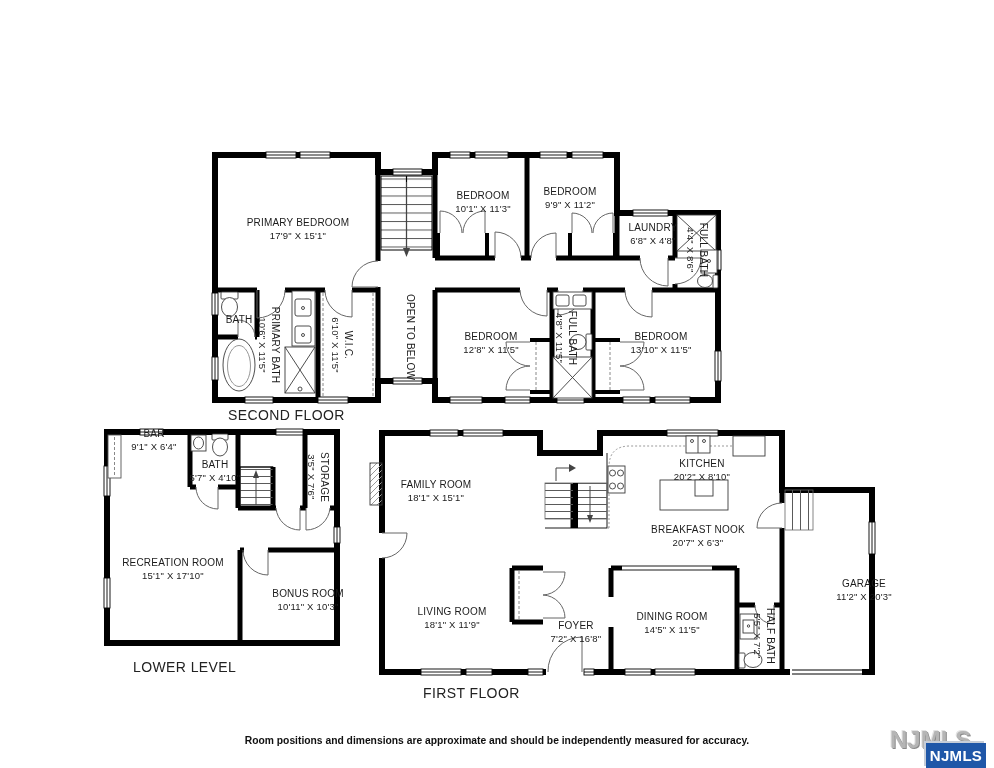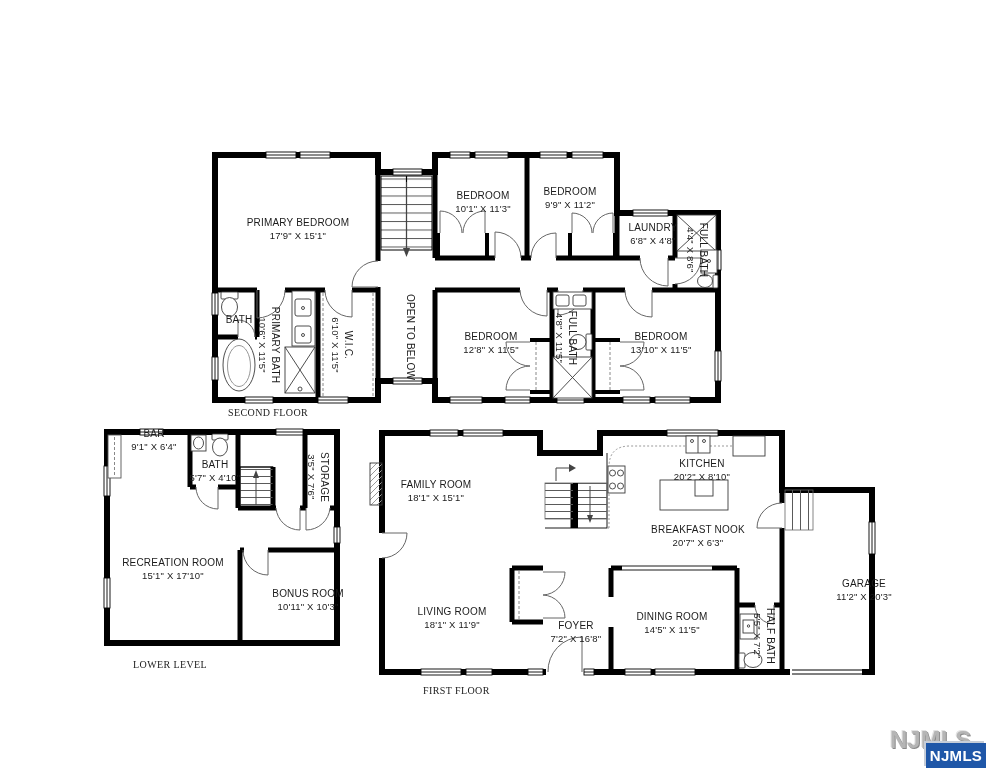--- a/index.html
+++ b/index.html
@@ -4,21 +4,21 @@
 <style>
   html,body{margin:0;padding:0;background:#fff;}
   body{width:994px;height:768px;position:relative;overflow:hidden;
        font-family:"Liberation Sans", sans-serif;color:#1b1b1b;}
   #plan-svg{position:absolute;left:0;top:0;}
   .lbl{position:absolute;transform:translate(-50%,-50%);text-align:center;
        font-size:10px;line-height:1.28;white-space:nowrap;letter-spacing:.2px;color:#1b1b1b;}
   .lbl.vert{transform:translate(-50%,-50%) rotate(90deg);}
   .lbl .dm{display:block;font-size:9.5px;}
   .lbl .nm{display:block;}
-  .floor-lbl{position:absolute;font-size:10px;letter-spacing:.4px;color:#222;white-space:nowrap;font-family:Liberation Serif, serif;}
+  .floor-lbl{position:absolute;font-size:14px;letter-spacing:.4px;color:#222;white-space:nowrap;}
   .disclaimer{position:absolute;left:0;right:0;top:735px;text-align:center;
               font-size:10.3px;line-height:11.5px;font-weight:bold;color:#101010;}
   .disclaimer span{display:block;}
   .logo{position:absolute;right:8px;bottom:0;width:110px;height:45px;}
   .logo .wm{position:absolute;left:14px;top:3px;font-size:24px;font-weight:800;
             color:#b5b5b5;letter-spacing:0;
             text-shadow:1px 1px 0 #8a8a8a,-1px -1px 0 #e2e2e2;}
   .logo .badge{position:absolute;right:0;bottom:0;width:60px;height:25px;background:#1f57a8;
                display:flex;align-items:center;justify-content:center;
                box-shadow:-2px -2px 0 #c6cdd8;}
@@ -405,20 +405,21 @@
   <span class="nm">HALF BATH</span>
   <span class="dm">5'5" X 7'2"</span>
 </div>
 <div class="lbl" style="left:864px;top:590px">
   <span class="nm">GARAGE</span>
   <span class="dm">11'2" X 20'3"</span>
 </div>
 <div class="floor-lbl" style="left:423px;top:685px">FIRST FLOOR</div>
 
 <div class="disclaimer">
+  <span>Room positions and dimensions are approximate and should be independently measured for accuracy.</span>
 </div>
 
 <div class="logo">
   <span class="wm">NJMLS</span>
   <div class="badge">
     <span>NJMLS</span>
   </div>
 </div>
 
 </body></html>

